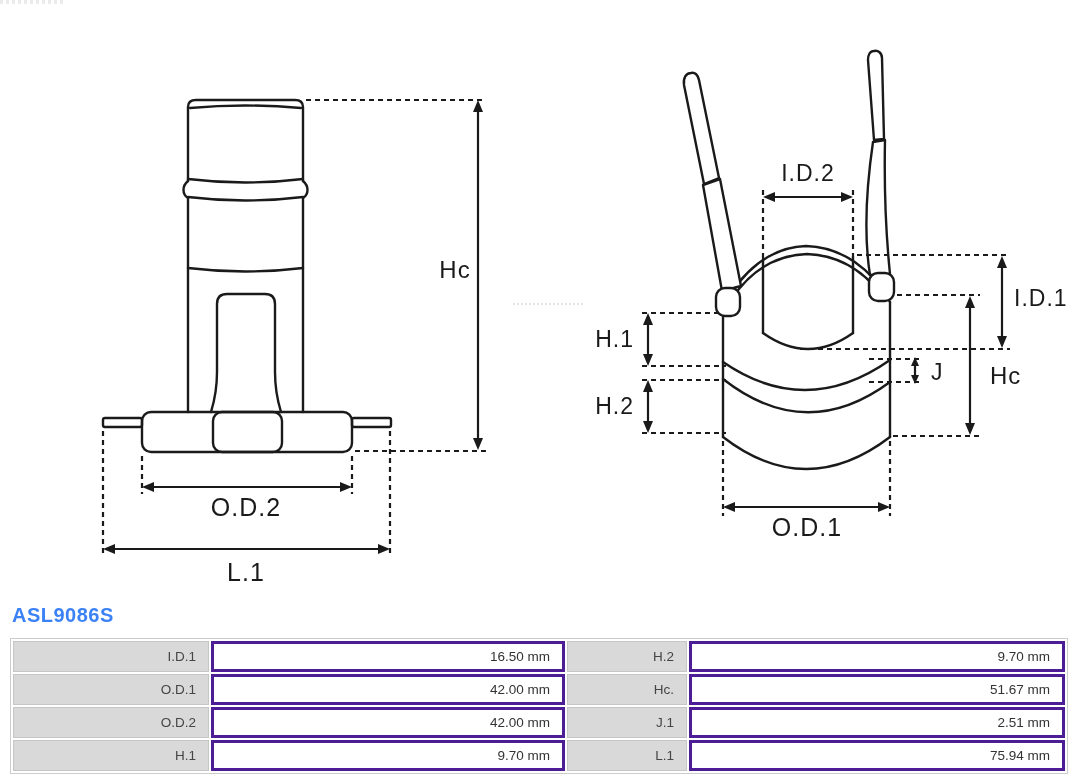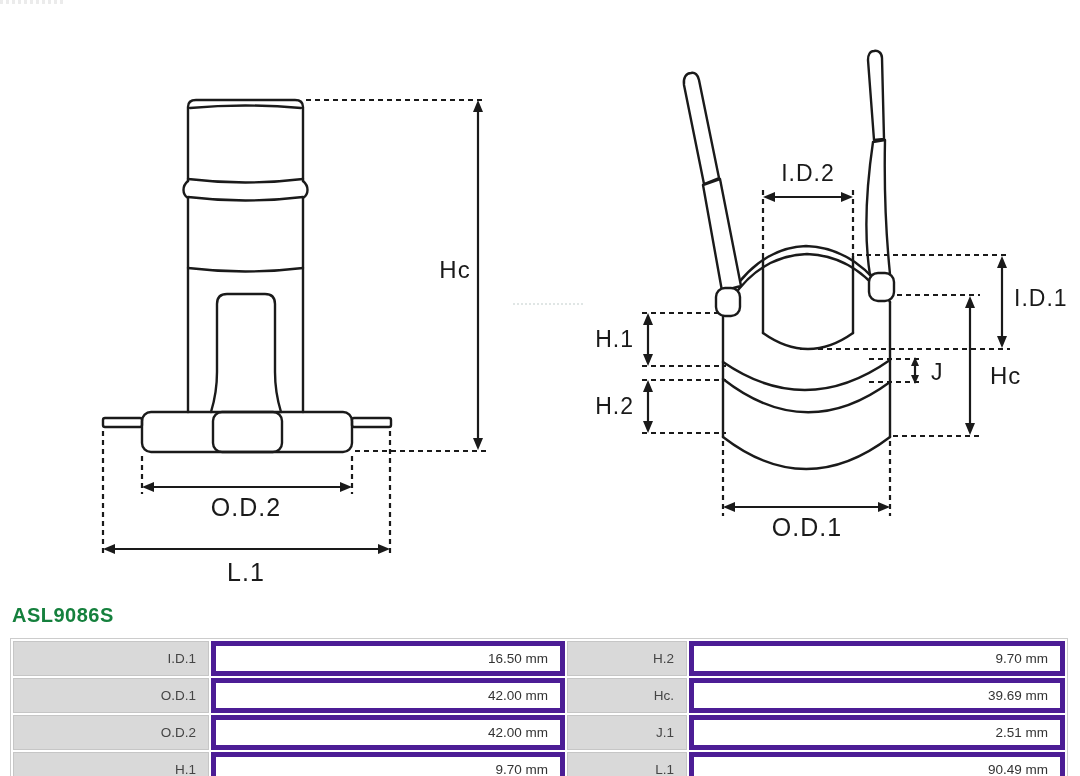--- a/index.html
+++ b/index.html
@@ -8,28 +8,28 @@
 
   svg.drawings { position:absolute; left:0; top:0; }
   svg .ln    { fill:none; stroke:#1a1a1a; stroke-width:2.4; stroke-linecap:round; stroke-linejoin:round; }
   svg .fillw { fill:#ffffff; stroke:#1a1a1a; stroke-width:2.4; stroke-linejoin:round; }
   svg .dash  { fill:none; stroke:#1a1a1a; stroke-width:2.2; stroke-dasharray:5 4; }
   svg .dim   { stroke:#1a1a1a; stroke-width:2.2; }
   svg .ah    { fill:#1a1a1a; stroke:none; }
   svg text.dimlbl { fill:#1a1a1a; font-family:"Liberation Sans", sans-serif; letter-spacing:1px; }
 
   .part-number { position:absolute; left:12px; top:604px; font-size:20px; font-weight:700;
-                 color:#15803d; letter-spacing:0.5px; }
+                 color:#3b82f6; letter-spacing:0.5px; }
 
   table.dims { position:absolute; left:10px; top:638px; width:1058px; background:#ffffff;
                border:1px solid #cccccc; border-collapse:separate; border-spacing:2px;
                table-layout:fixed; font-size:13.5px; }
   table.dims td { padding:5px 12px 5px 6px; text-align:right; white-space:nowrap; overflow:hidden; }
   table.dims td.lbl { background:#d9d9d9; border:1px solid #c6c6c6; color:#454545; }
-  table.dims td.val { background:#ffffff; border:5px solid #4c1d95; color:#333333; }
+  table.dims td.val { background:#ffffff; border:3px solid #4c1d95; color:#333333; }
   col.c1 { width:196px; } col.c2 { width:354px; } col.c3 { width:120px; } col.c4 { }
 
   .wm-corner { position:absolute; left:0; top:0; width:66px; height:4px; opacity:.5;
                background:repeating-linear-gradient(90deg,#d8d8d8 0 3px,transparent 3px 6px); }
   .wm-center { position:absolute; left:513px; top:303px; width:70px; height:0;
                border-top:2px dotted #ccd6d4; opacity:.6; }
 </style>
 </head>
 <body>
 
@@ -185,30 +185,30 @@
       <tr>
         <td class="lbl">I.D.1</td>
         <td class="val">16.50 mm</td>
         <td class="lbl">H.2</td>
         <td class="val">9.70 mm</td>
       </tr>
       <tr>
         <td class="lbl">O.D.1</td>
         <td class="val">42.00 mm</td>
         <td class="lbl">Hc.</td>
-        <td class="val">39.69 mm</td>
+        <td class="val">51.67 mm</td>
       </tr>
       <tr>
         <td class="lbl">O.D.2</td>
         <td class="val">42.00 mm</td>
         <td class="lbl">J.1</td>
         <td class="val">2.51 mm</td>
       </tr>
       <tr>
         <td class="lbl">H.1</td>
         <td class="val">9.70 mm</td>
         <td class="lbl">L.1</td>
-        <td class="val">90.49 mm</td>
+        <td class="val">75.94 mm</td>
       </tr>
     </tbody>
   </table>
 
 </div>
 
 </body></html>

